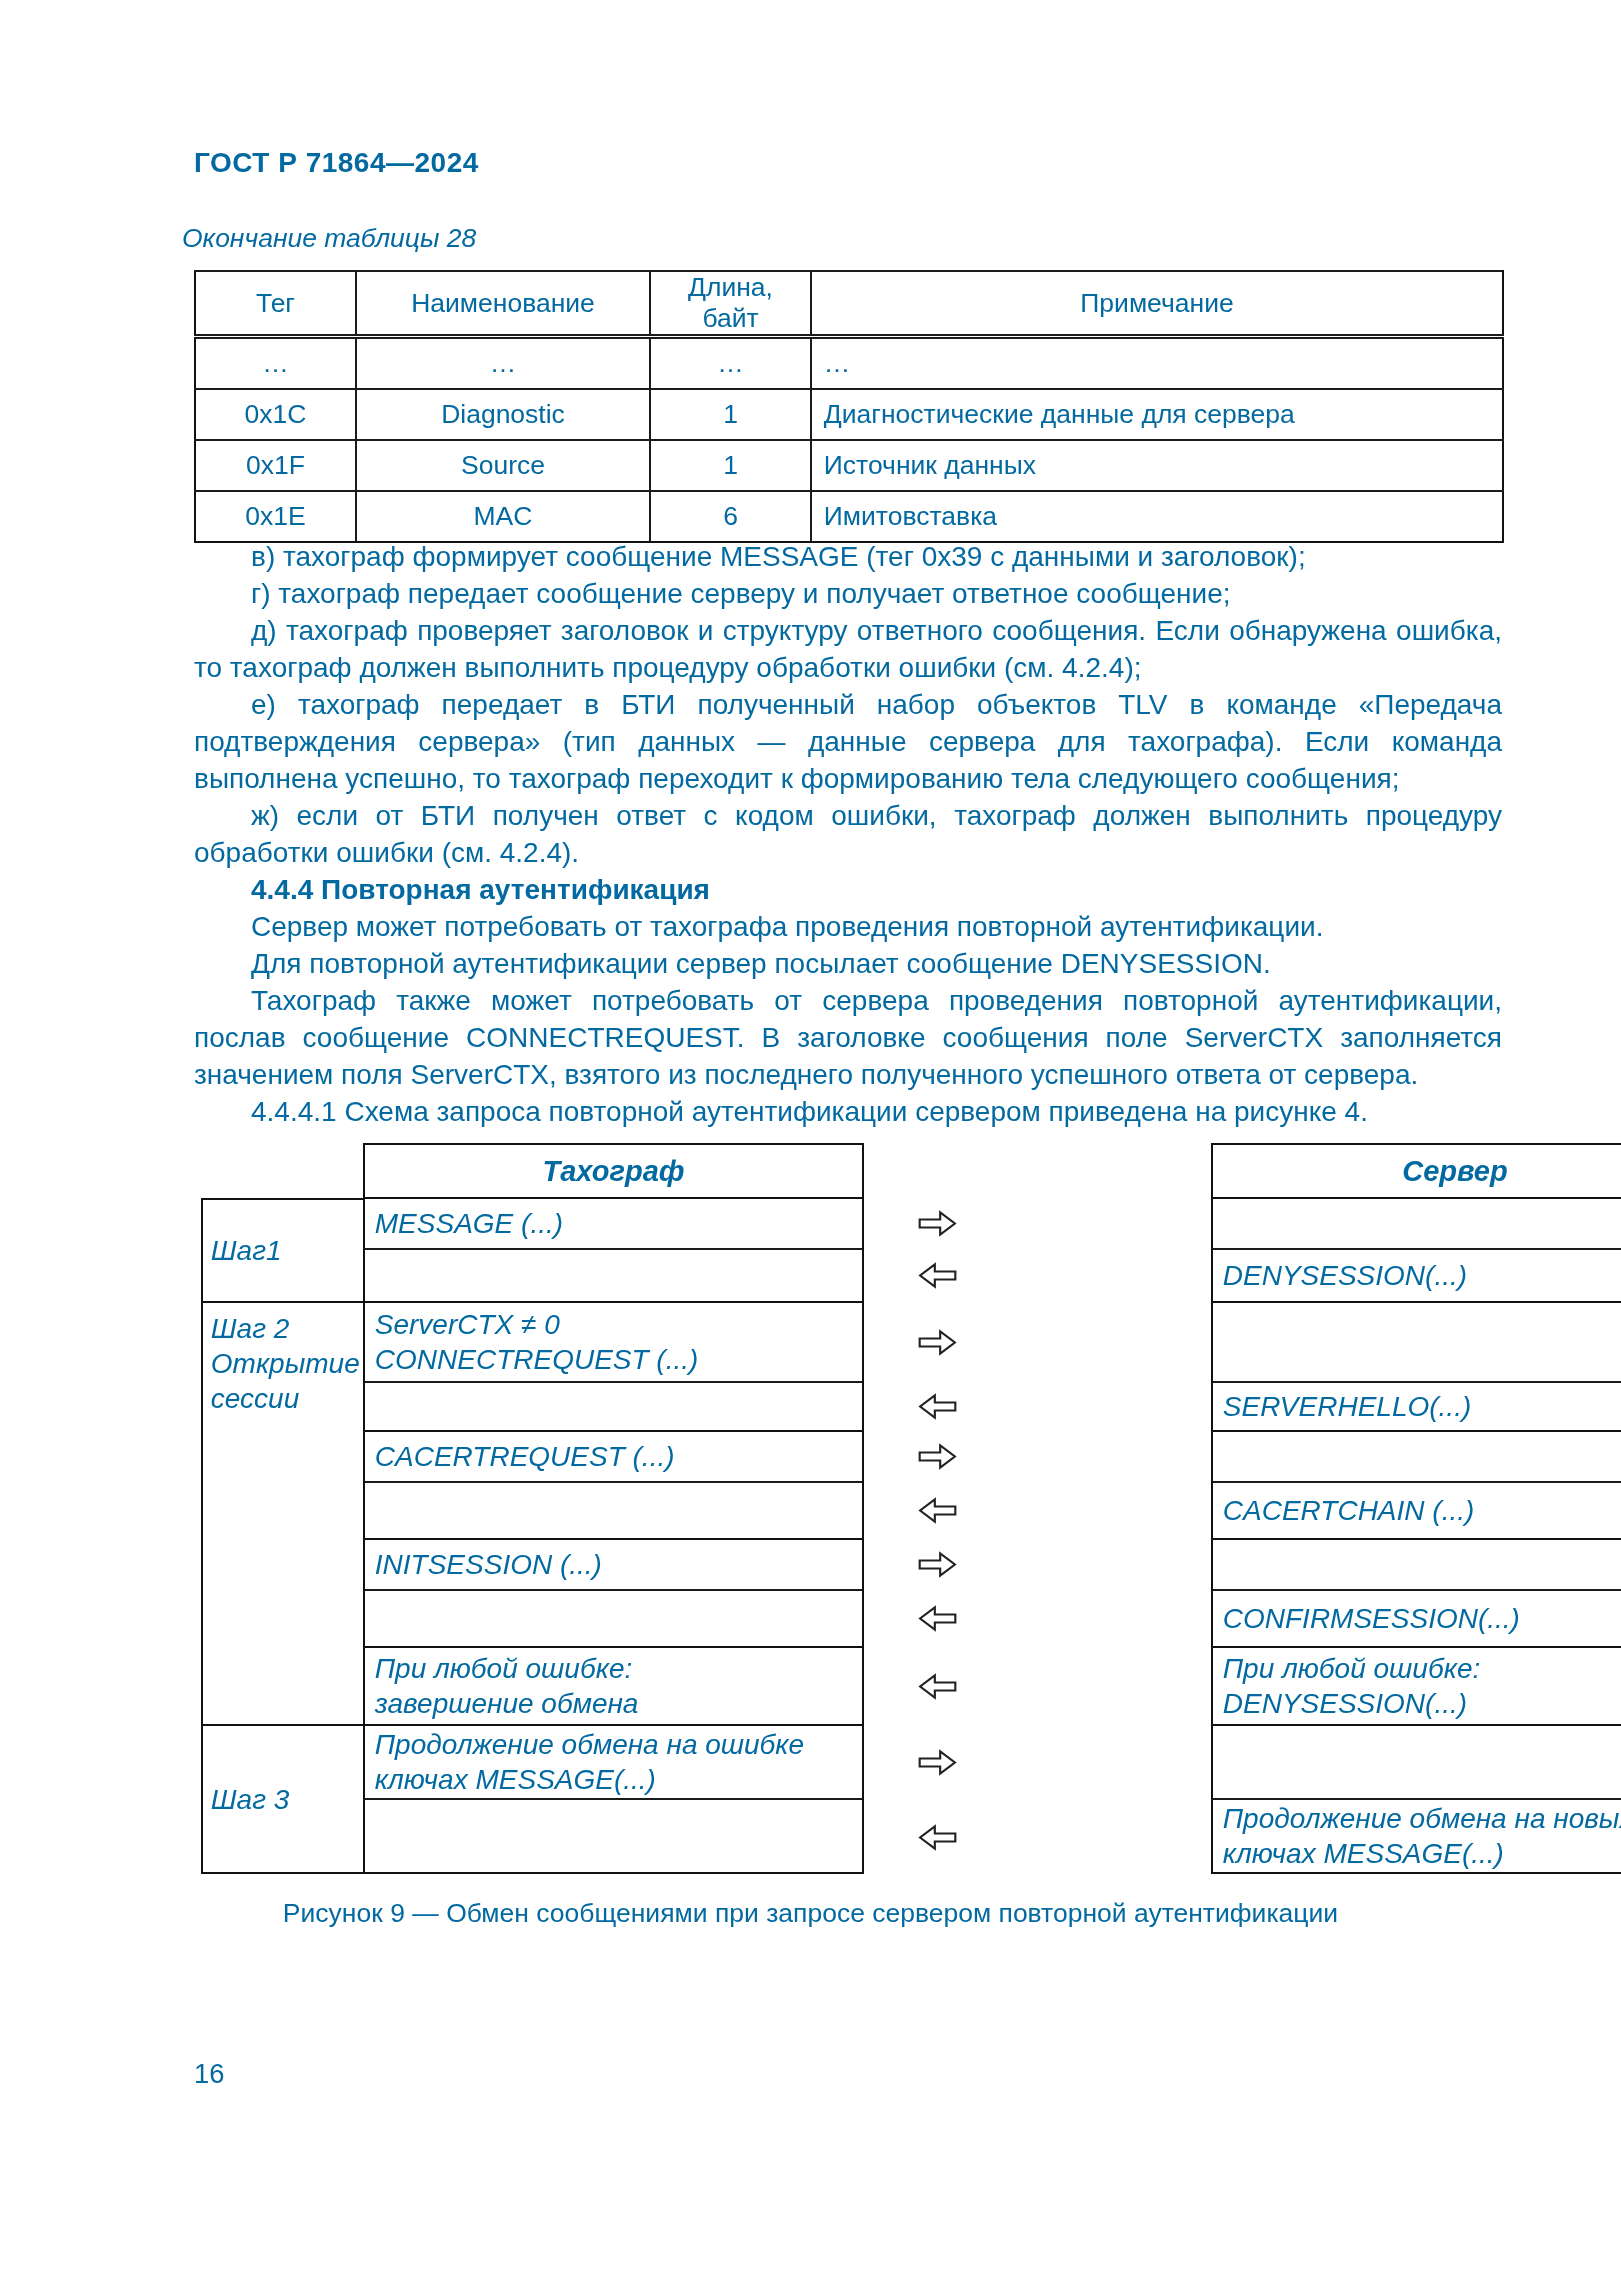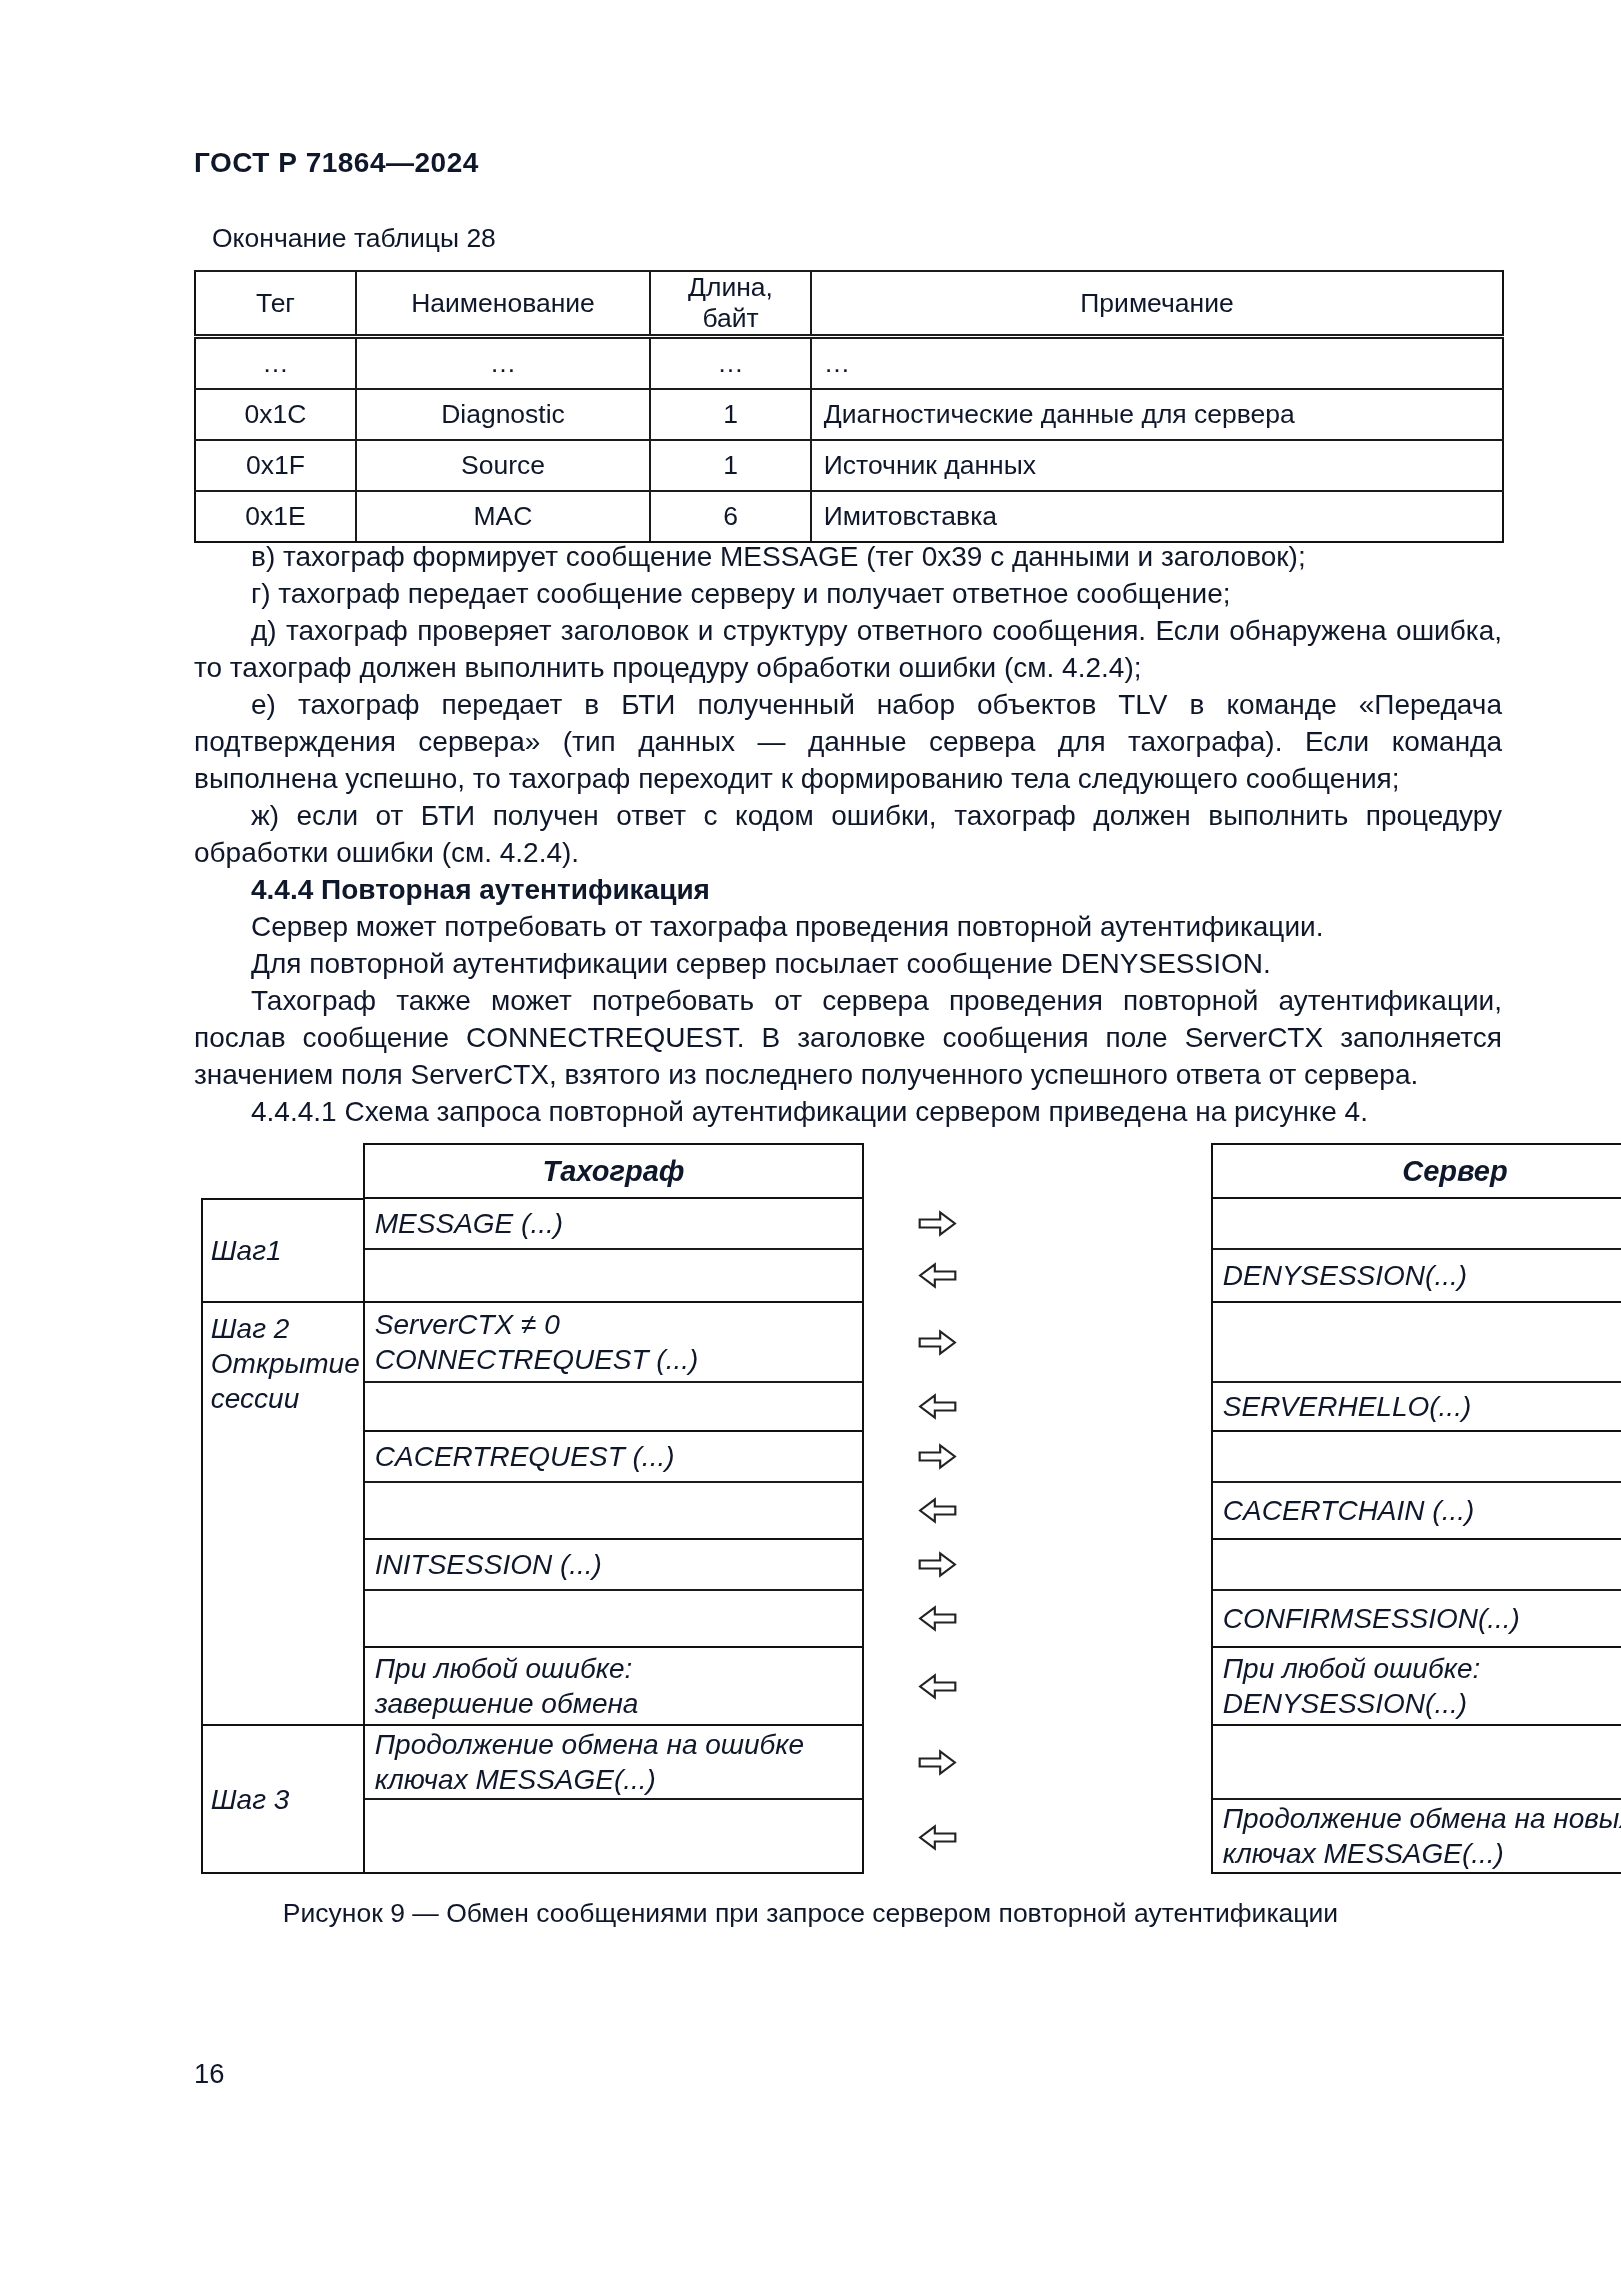--- a/index.html
+++ b/index.html
@@ -1,31 +1,31 @@
 <!DOCTYPE html>
 <html><head>
 <meta charset="utf-8">
 <style>
   html,body{margin:0;padding:0;background:#e8e8e8;}
   .page{
     position:relative;
     width:1621px;height:2293px;
     background:#ffffff;
     font-family:"Liberation Sans", sans-serif;
-    color:#0f172a;
+    color:#0369a1;
     overflow:hidden;
   }
   
   .doc-code{
     position:absolute;left:194px;top:147px;
     font-size:28px;font-weight:bold;letter-spacing:0.5px;
   }
   .tbl-cont{
-    position:absolute;left:212px;top:223px;
-    font-size:26.5px;text-align:center;
+    position:absolute;left:182px;top:223px;
+    font-size:26.5px;font-style:italic;text-align:center;
   }
   
   table.tlv{
     position:absolute;left:194px;top:270px;width:1308px;
     border-collapse:collapse;table-layout:fixed;
     font-size:26.5px;
   }
   table.tlv col.c0{width:161px}
   table.tlv col.c1{width:294px}
   table.tlv col.c2{width:161px}

